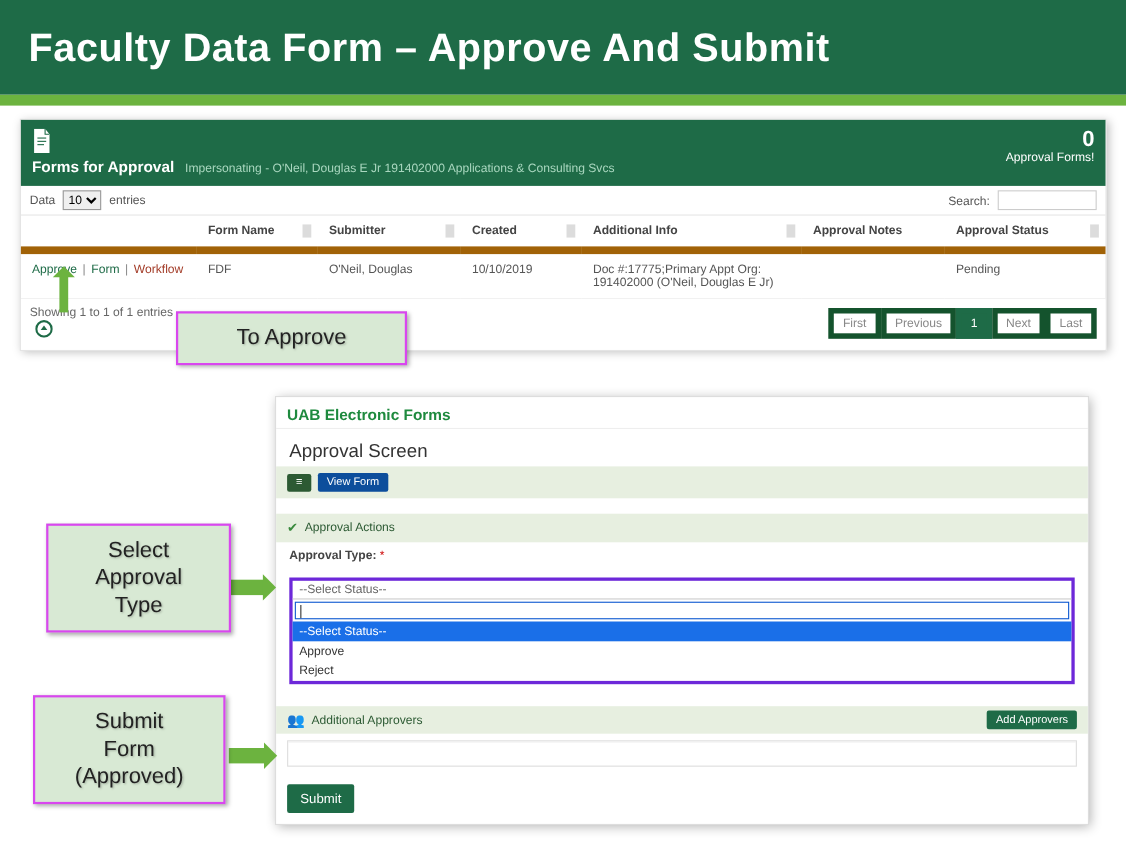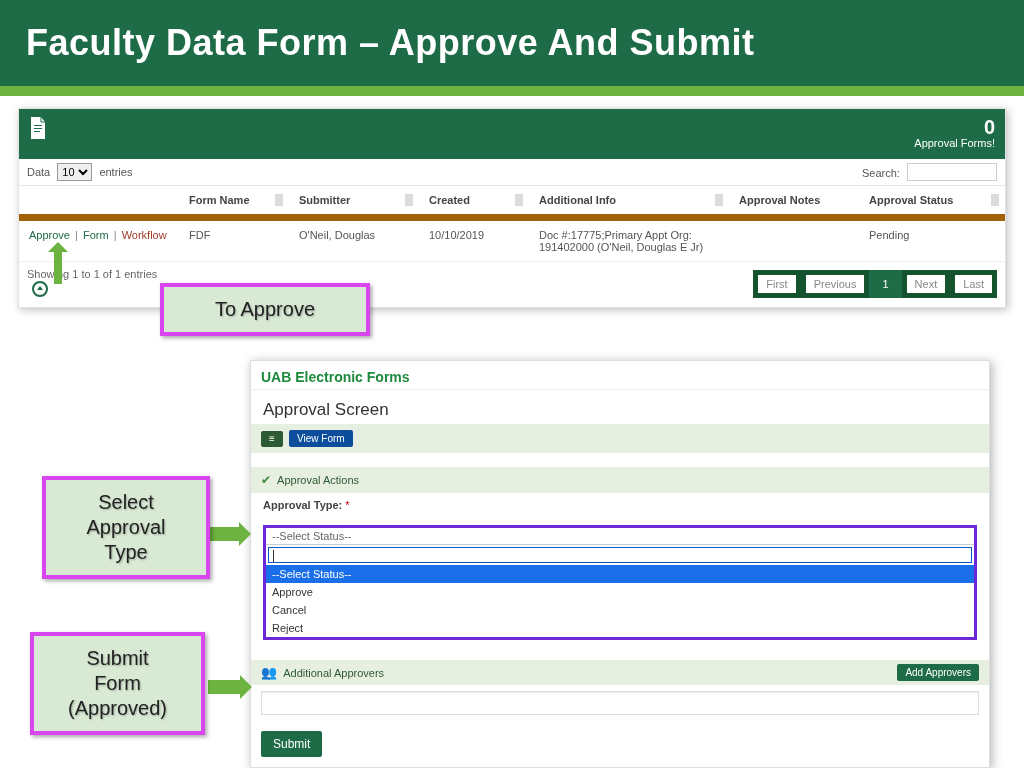--- a/index.html
+++ b/index.html
@@ -99,21 +99,21 @@
   }
   .pager .pg.active { background: #1e6b47; color: #fff; border-color: #1e6b47; }
   .foot-circle {
     width: 18px; height: 18px; color: #1e6b47; display: inline-flex;
     align-items: center; justify-content: center; margin-left: 4px;
   }
 
   
   .callout {
     position: absolute;
-    border: 4px solid #d946ef;
+    border: 2px solid #d946ef;
     background: #d8e9d4;
     padding: 10px 14px;
     text-align: center;
     color: #222;
     box-shadow: 2px 2px 4px rgba(0,0,0,0.35);
     z-index: 20;
   }
   .callout div { font-size: 20px; line-height: 1.25; text-shadow: 1px 1px 2px rgba(0,0,0,0.25); }
 
   .arrow-up {
@@ -214,20 +214,24 @@
     <div class="panel-head-left">
       <span class="doc-icon">
         <svg viewBox="0 0 18 22">
             <path d="M2 0h10l4 5v17H2z" fill="#fff"></path>
             <path d="M12 0v5h4" fill="none" stroke="#1e6b47" stroke-width="1"></path>
             <rect x="5" y="8" width="8" height="1" fill="#1e6b47"></rect>
             <rect x="5" y="11" width="8" height="1" fill="#1e6b47"></rect>
             <rect x="5" y="14" width="6" height="1" fill="#1e6b47"></rect>
           </svg>
       </span>
+      <div class="panel-title">
+        <span>Forms for Approval</span>
+        <span class="impersonating">Impersonating - O'Neil, Douglas E Jr 191402000 Applications &amp; Consulting Svcs</span>
+      </div>
     </div>
     <div class="approval-count">
       <span class="num">0</span>
       <span>Approval Forms!</span>
     </div>
   </div>
 
   <div class="table-controls">
     <div>
       <span>Data</span>
@@ -341,21 +345,20 @@
 
   <div class="form-area">
     <span class="lbl">Approval Type:</span>
     <span class="req">*</span>
     <div class="select-box">
       <div class="select-closed">--Select Status--</div>
       <div class="select-search"><span class="caret"></span></div>
       <div class="select-list">
         <div class="opt hi">--Select Status--</div>
         <div class="opt">Approve</div>
-        <div class="opt">Cancel</div>
         <div class="opt">Reject</div>
       </div>
     </div>
   </div>
 
   <div class="bar-add">
     <div class="left">
       <span class="people-icon">👥</span>
       <span>Additional Approvers</span>
     </div>

